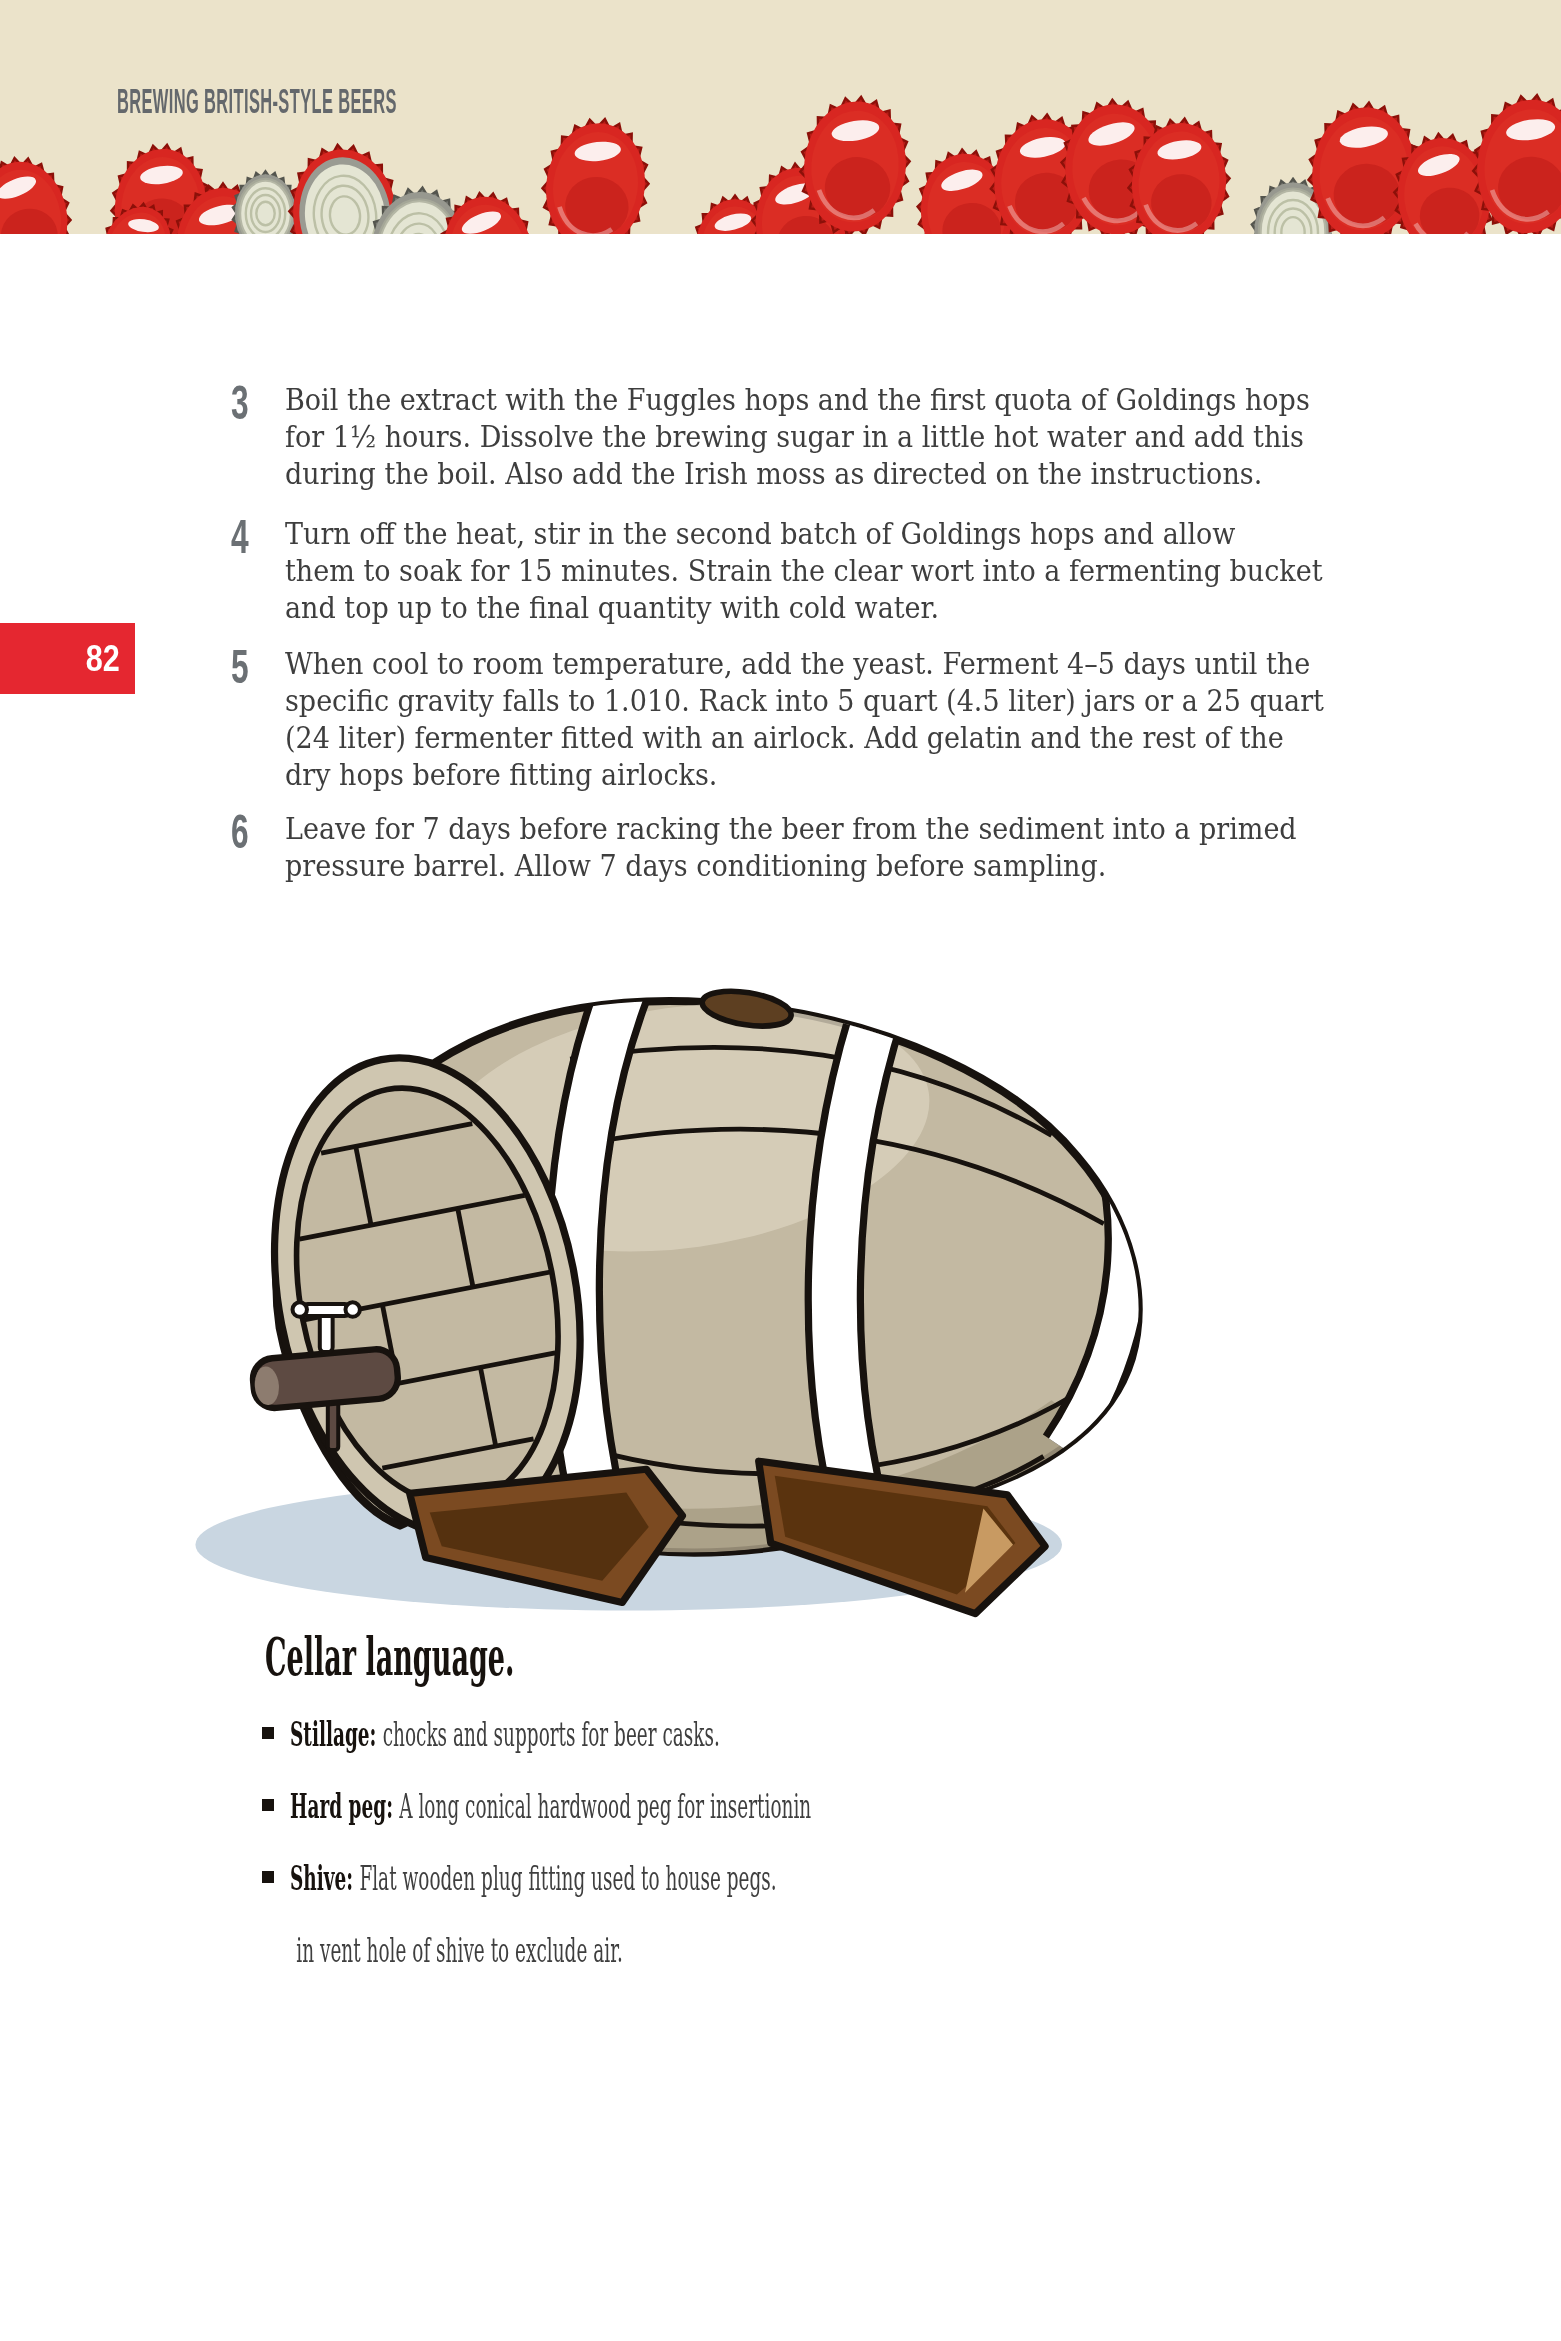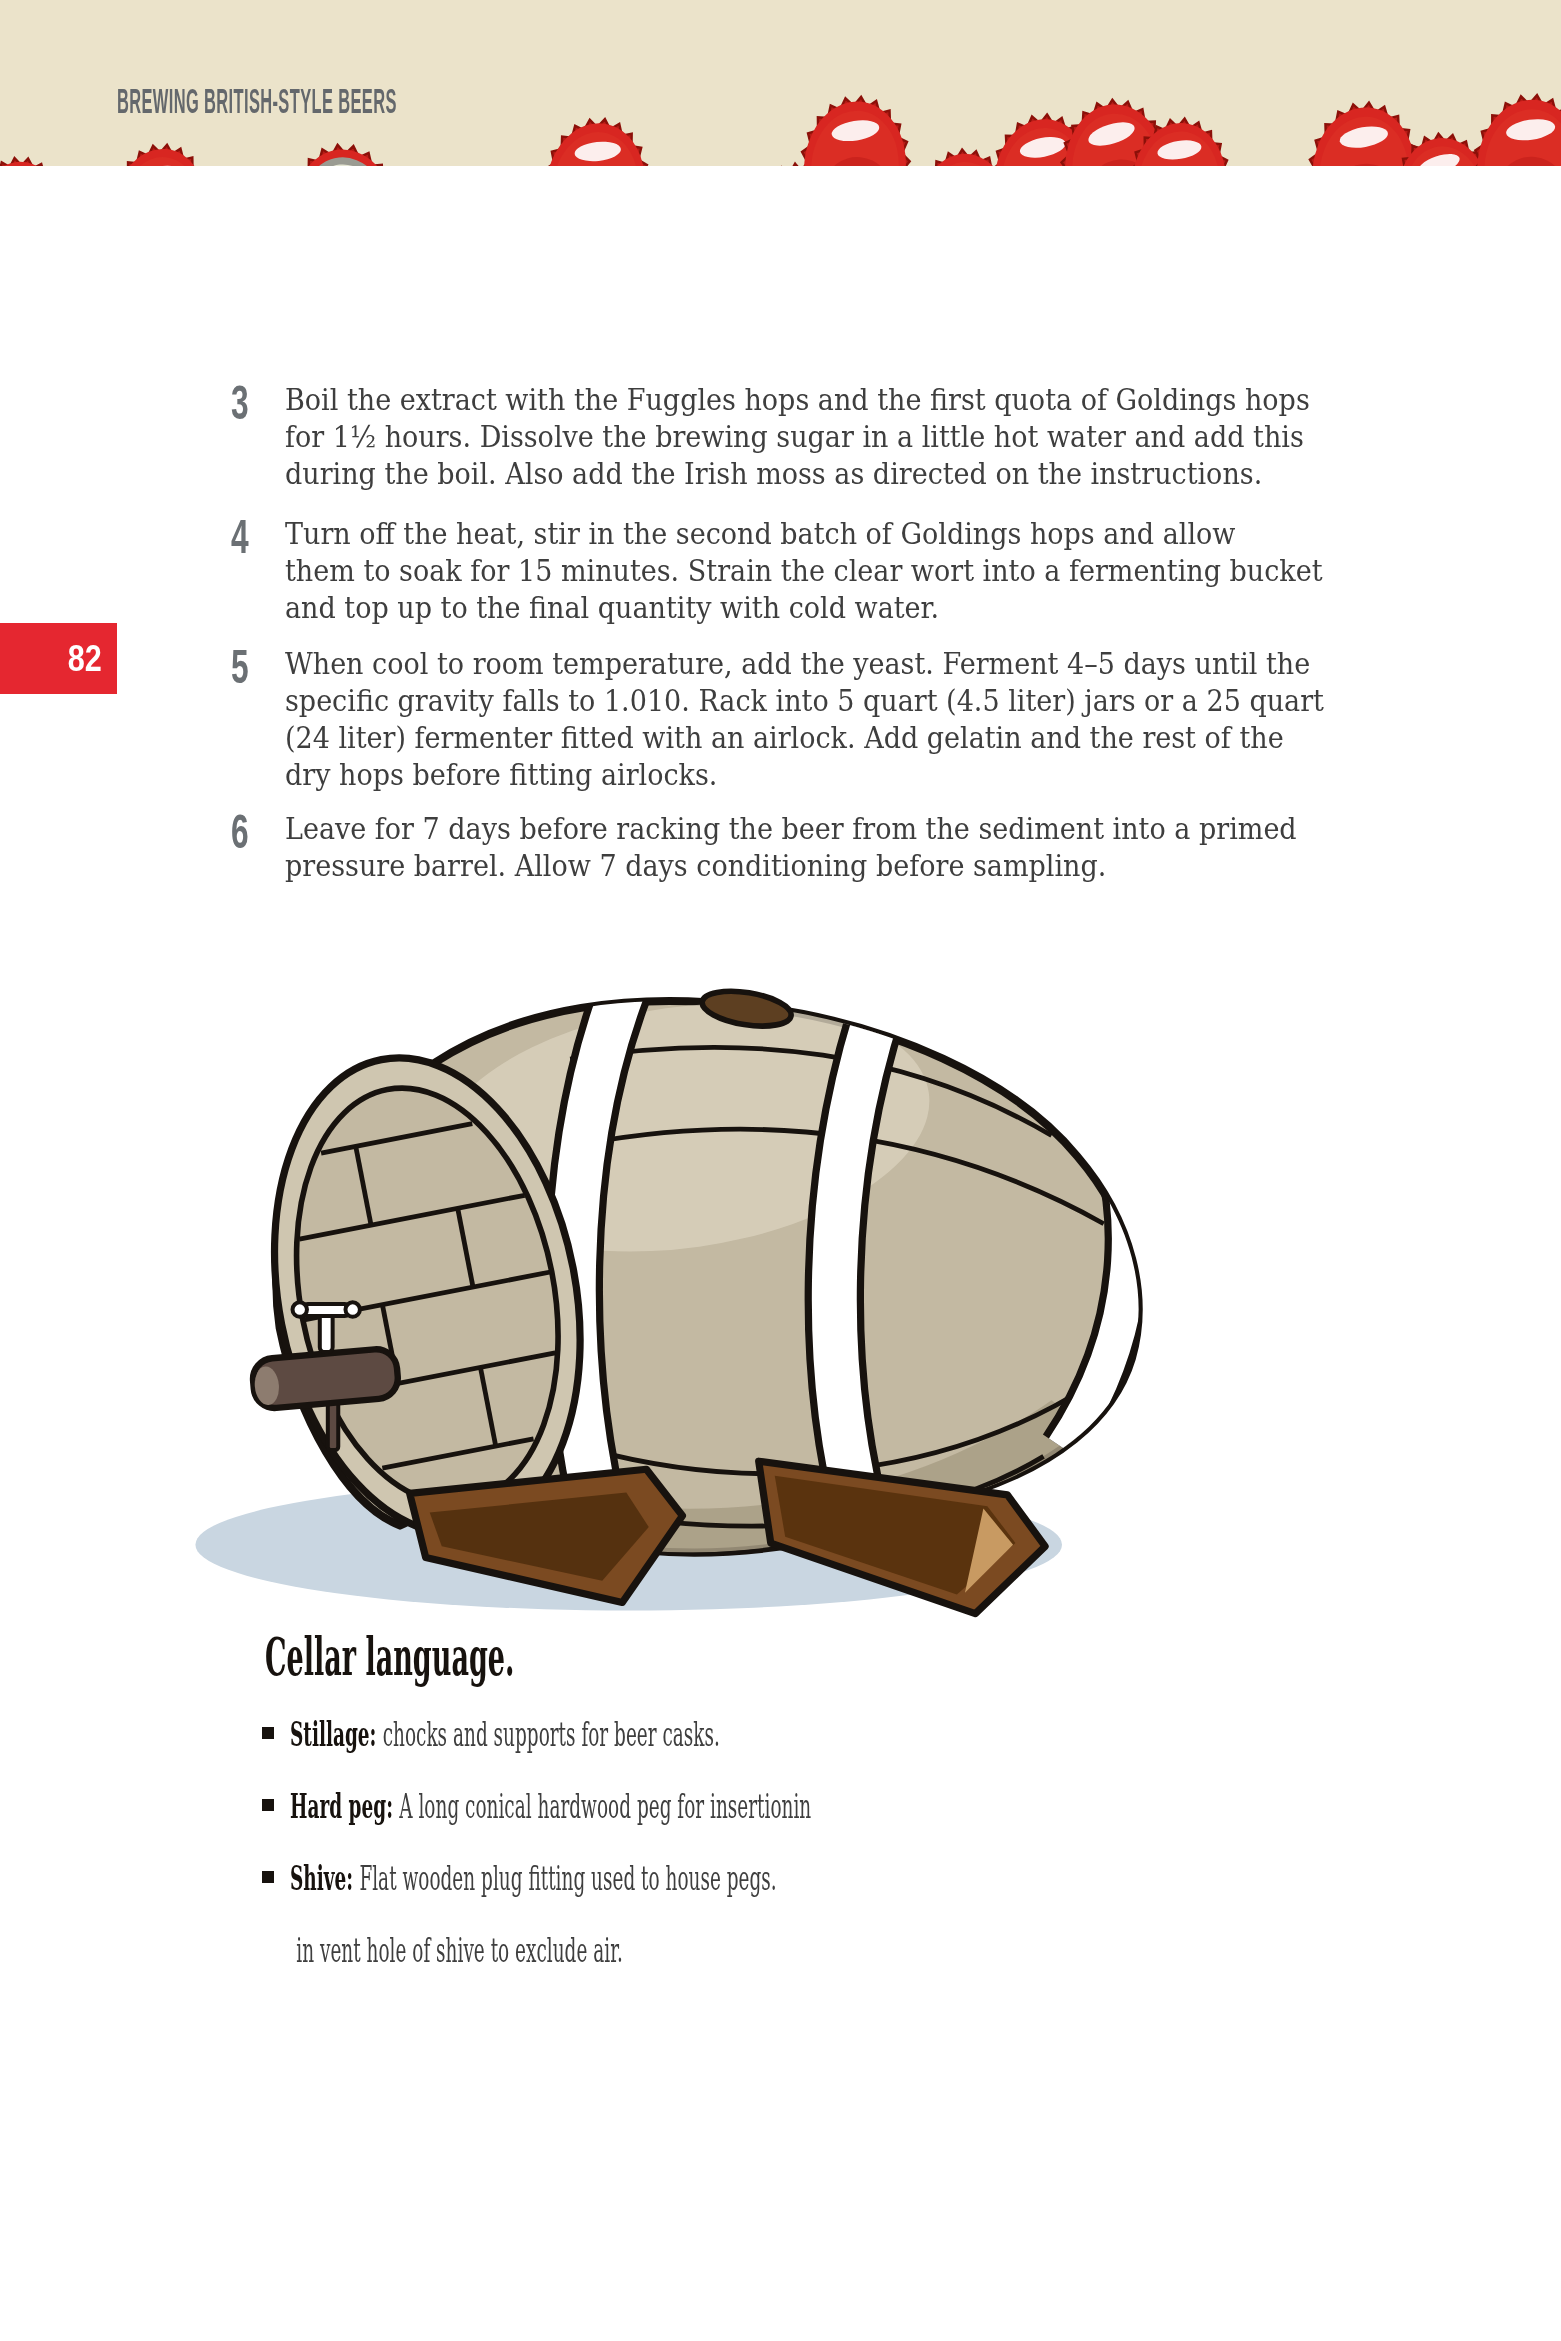--- a/index.html
+++ b/index.html
@@ -1,30 +1,30 @@
 <!DOCTYPE html>
 <html style="font-size:13px"><head>
 <meta charset="utf-8">
 <style>
   html,body{margin:0;padding:0;background:#fff;}
   .page{position:relative;width:1561px;height:2342px;background:#ffffff;overflow:hidden;
         font-family:"DejaVu Serif",serif;}
 
   
-  .band{position:absolute;left:0;top:0;width:1561px;height:166px;overflow:hidden;
+  .band{position:absolute;left:0;top:0;width:1561px;height:234px;overflow:hidden;
         background:linear-gradient(180deg,#f0e9d4 0%,#ebe3ca 55%,#e6decp 100%);
         background-color:#ebe3ca;}
   .band-title{position:absolute;left:117px;top:81px;
         font-family:"Liberation Sans",sans-serif;font-weight:bold;font-size:35px;line-height:39px;
         letter-spacing:0.8px;color:#64686c;white-space:nowrap;
         transform:scaleX(.47);transform-origin:left top;}
   .cap{position:absolute;overflow:visible;}
 
   
-  .page-badge{position:absolute;left:0;top:623px;width:117px;height:71px;background:#e52730;
+  .page-badge{position:absolute;left:0;top:623px;width:135px;height:71px;background:#e52730;
         font-family:"Liberation Sans",sans-serif;font-weight:bold;font-size:36px;line-height:71px;
         color:#ffffff;text-align:right;}
   .page-badge span{display:inline-block;padding-right:17.7px;transform:scaleX(.85);transform-origin:right center;}
 
   
   .steps{position:absolute;left:0;top:0;margin:0;padding:0;list-style:none;}
   .step{position:absolute;left:0;width:1561px;}
   .step:nth-child(1){top:379px;}
   .step:nth-child(2){top:513px;}
   .step:nth-child(3){top:643px;}

